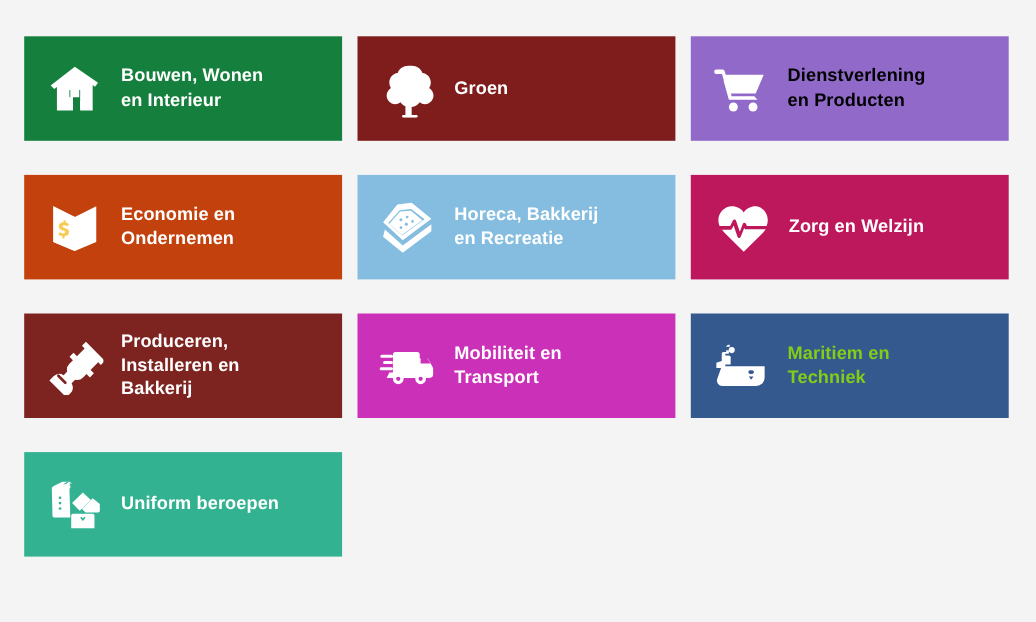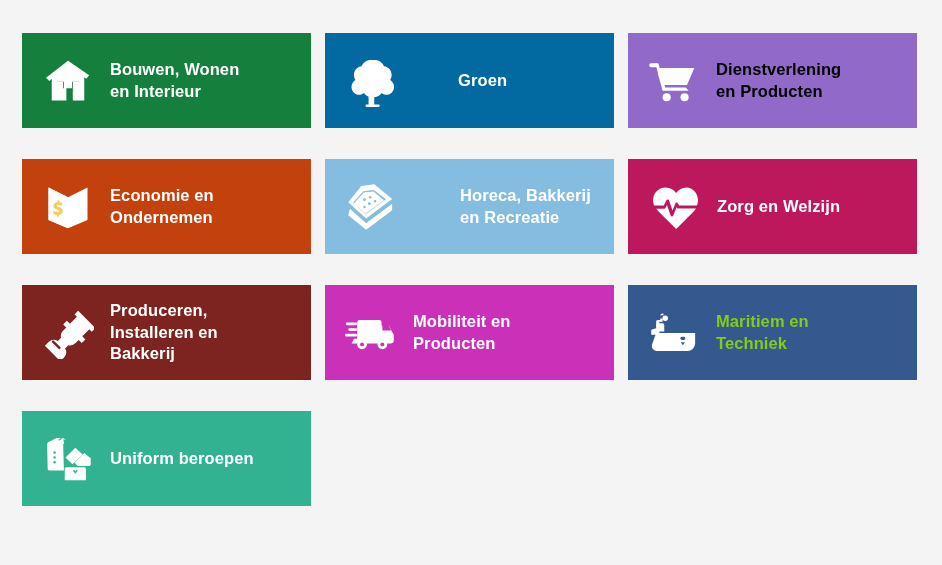--- a/index.html
+++ b/index.html
@@ -77,21 +77,21 @@
       <path d="M12 29.6 32 14l20 15.6V56H40V41a2 2 0 0 0-2-2H26a2 2 0 0 0-2 2v15H12V29.6z" opacity="0"></path>
       <rect x="16" y="33" width="10" height="9"></rect>
       <rect x="16" y="45" width="10" height="9"></rect>
       <rect x="38" y="33" width="10" height="9"></rect>
       <rect x="38" y="45" width="10" height="9"></rect>
     </svg>
       </span>
       <span class="tile-label" style="color: rgb(255, 255, 255);">Bouwen, Wonen
 en Interieur</span>
     </div>
-    <div class="tile" style="background: #0369a1; gap: 45px;">
+    <div class="tile" style="background: #7f1d1d;">
       <span class="tile-icon">
         <svg viewBox="0 0 64 64" aria-hidden="true">
       <path d="M32 6c-5.4 0-9.9 3.3-11.6 7.9C15 14.5 11 19 11 24.6c0 2.3.7 4.4 1.8 6.1C10 32.4 8 35.6 8 39.3c0 5.3 4.2 9.6 9.4 9.6 2.3 0 4.4-.8 6-2.2 1.9 3 5.2 5 9 5.2V61h-5.6c-.9 0-1.6.7-1.6 1.5s.7 1.5 1.6 1.5h14.4c.9 0 1.6-.7 1.6-1.5S42.1 61 41.2 61H36v-9.1c3.8-.2 7.1-2.2 9-5.2 1.6 1.4 3.7 2.2 6 2.2 5.2 0 9.4-4.3 9.4-9.6 0-3.7-2-6.9-4.8-8.6 1.1-1.7 1.8-3.8 1.8-6.1C57.4 19 53.4 14.5 48 13.9 46.3 9.3 41.8 6 36.4 6H32z"></path>
       <rect x="29" y="44" width="6" height="18" rx="1"></rect>
     </svg>
       </span>
       <span class="tile-label" style="color: rgb(255, 255, 255);">Groen</span>
     </div>
     <div class="tile" style="background: rgb(144, 105, 201);">
       <span class="tile-icon">
@@ -110,21 +110,21 @@
       <path d="M8 8v40l24 10 24-10V8L32 20 8 8z"></path>
       <path d="M8 8v40l24 10V20L8 8z" opacity="1"></path>
       <g fill="#f7cb55">
         <path d="M19.5 26c-3 0-5.5 2-5.5 4.6 0 2.3 1.6 3.6 4.6 4.4 2.3.6 2.7 1 2.7 1.8 0 .9-.9 1.5-2.2 1.5-1.5 0-2.8-.7-3.6-1.6l-2 2.6c1.1 1.2 2.8 2.1 4.7 2.4v2.4h2.3v-2.4c3.1-.4 5.1-2.3 5.1-4.9 0-2.4-1.6-3.8-4.8-4.6-2.2-.6-2.6-1-2.6-1.7 0-.8.8-1.3 2-1.3 1.3 0 2.5.5 3.4 1.4l1.9-2.6c-1-1-2.4-1.7-3.9-2v-2.3h-2.3V26z"></path>
       </g>
     </svg>
       </span>
       <span class="tile-label" style="color: rgb(255, 255, 255);">Economie en
 Ondernemen</span>
     </div>
-    <div class="tile" style="background: rgb(132, 189, 224); gap: 47px;">
+    <div class="tile" style="background: rgb(132, 189, 224);">
       <span class="tile-icon">
         <svg viewBox="0 0 64 64" aria-hidden="true">
       <path d="M20 6 4 26l22 20L58 22 36 4 20 6zm2.5 6.6L35.4 11l15.1 11.5-25.2 18.3-15.4-14 12.6-14.2z"></path>
       <path d="M23 14 11 27.6l14 12.7 23-16.7L35.2 13 23 14z"></path>
       <g fill="#84bde0">
         <circle cx="24" cy="23" r="1.7"></circle>
         <circle cx="31" cy="20" r="1.5"></circle>
         <circle cx="30" cy="28" r="1.7"></circle>
         <circle cx="37" cy="25" r="1.5"></circle>
         <circle cx="24" cy="32" r="1.5"></circle>
@@ -165,21 +165,21 @@
       <circle cx="21" cy="46" r="6"></circle>
       <circle cx="46" cy="46" r="6"></circle>
       <circle cx="21" cy="46" r="2.4" fill="#ca30b8"></circle>
       <circle cx="46" cy="46" r="2.4" fill="#ca30b8"></circle>
       <rect x="1" y="19" width="14" height="3.4" rx="1.7"></rect>
       <rect x="4" y="26" width="11" height="3.4" rx="1.7"></rect>
       <rect x="0" y="33" width="15" height="3.4" rx="1.7"></rect>
     </svg>
       </span>
       <span class="tile-label" style="color: rgb(255, 255, 255);">Mobiliteit en
-Producten</span>
+Transport</span>
     </div>
     <div class="tile" style="background: rgb(51, 89, 143);">
       <span class="tile-icon">
         <svg viewBox="0 0 64 64" aria-hidden="true">
       <path d="M18 8c-1.7 0-3 1.3-3 3v5h-3c-1.1 0-2 .9-2 2v8l-6 2v6h10V18h4v-4h-3v-3c0-.6.4-1 1-1h3V8h-1z"></path>
       <path d="M21.2 10.5a3.4 3.4 0 1 0 0 6.8 3.4 3.4 0 0 0 0-6.8z"></path>
       <path d="M14 20a2 2 0 0 0-2 2v8h8v-8a2 2 0 0 0-2-2h-4z"></path>
       <path d="M10 32 5 46a6 6 0 0 0 5.6 8h38A9.4 9.4 0 0 0 58 44.6V32H10z"></path>
       <g fill="#33598f">
         <path d="M41.8 36.5c-1.1 0-2 .9-2 2s.9 2 2 2c.4 0 .8-.1 1.1-.3v3.2h-2.6l2.6 3.6 2.6-3.6h-2.6v-3.2c.3.2.7.3 1.1.3 1.1 0 2-.9 2-2s-.9-2-2-2h-2.2z"></path>

